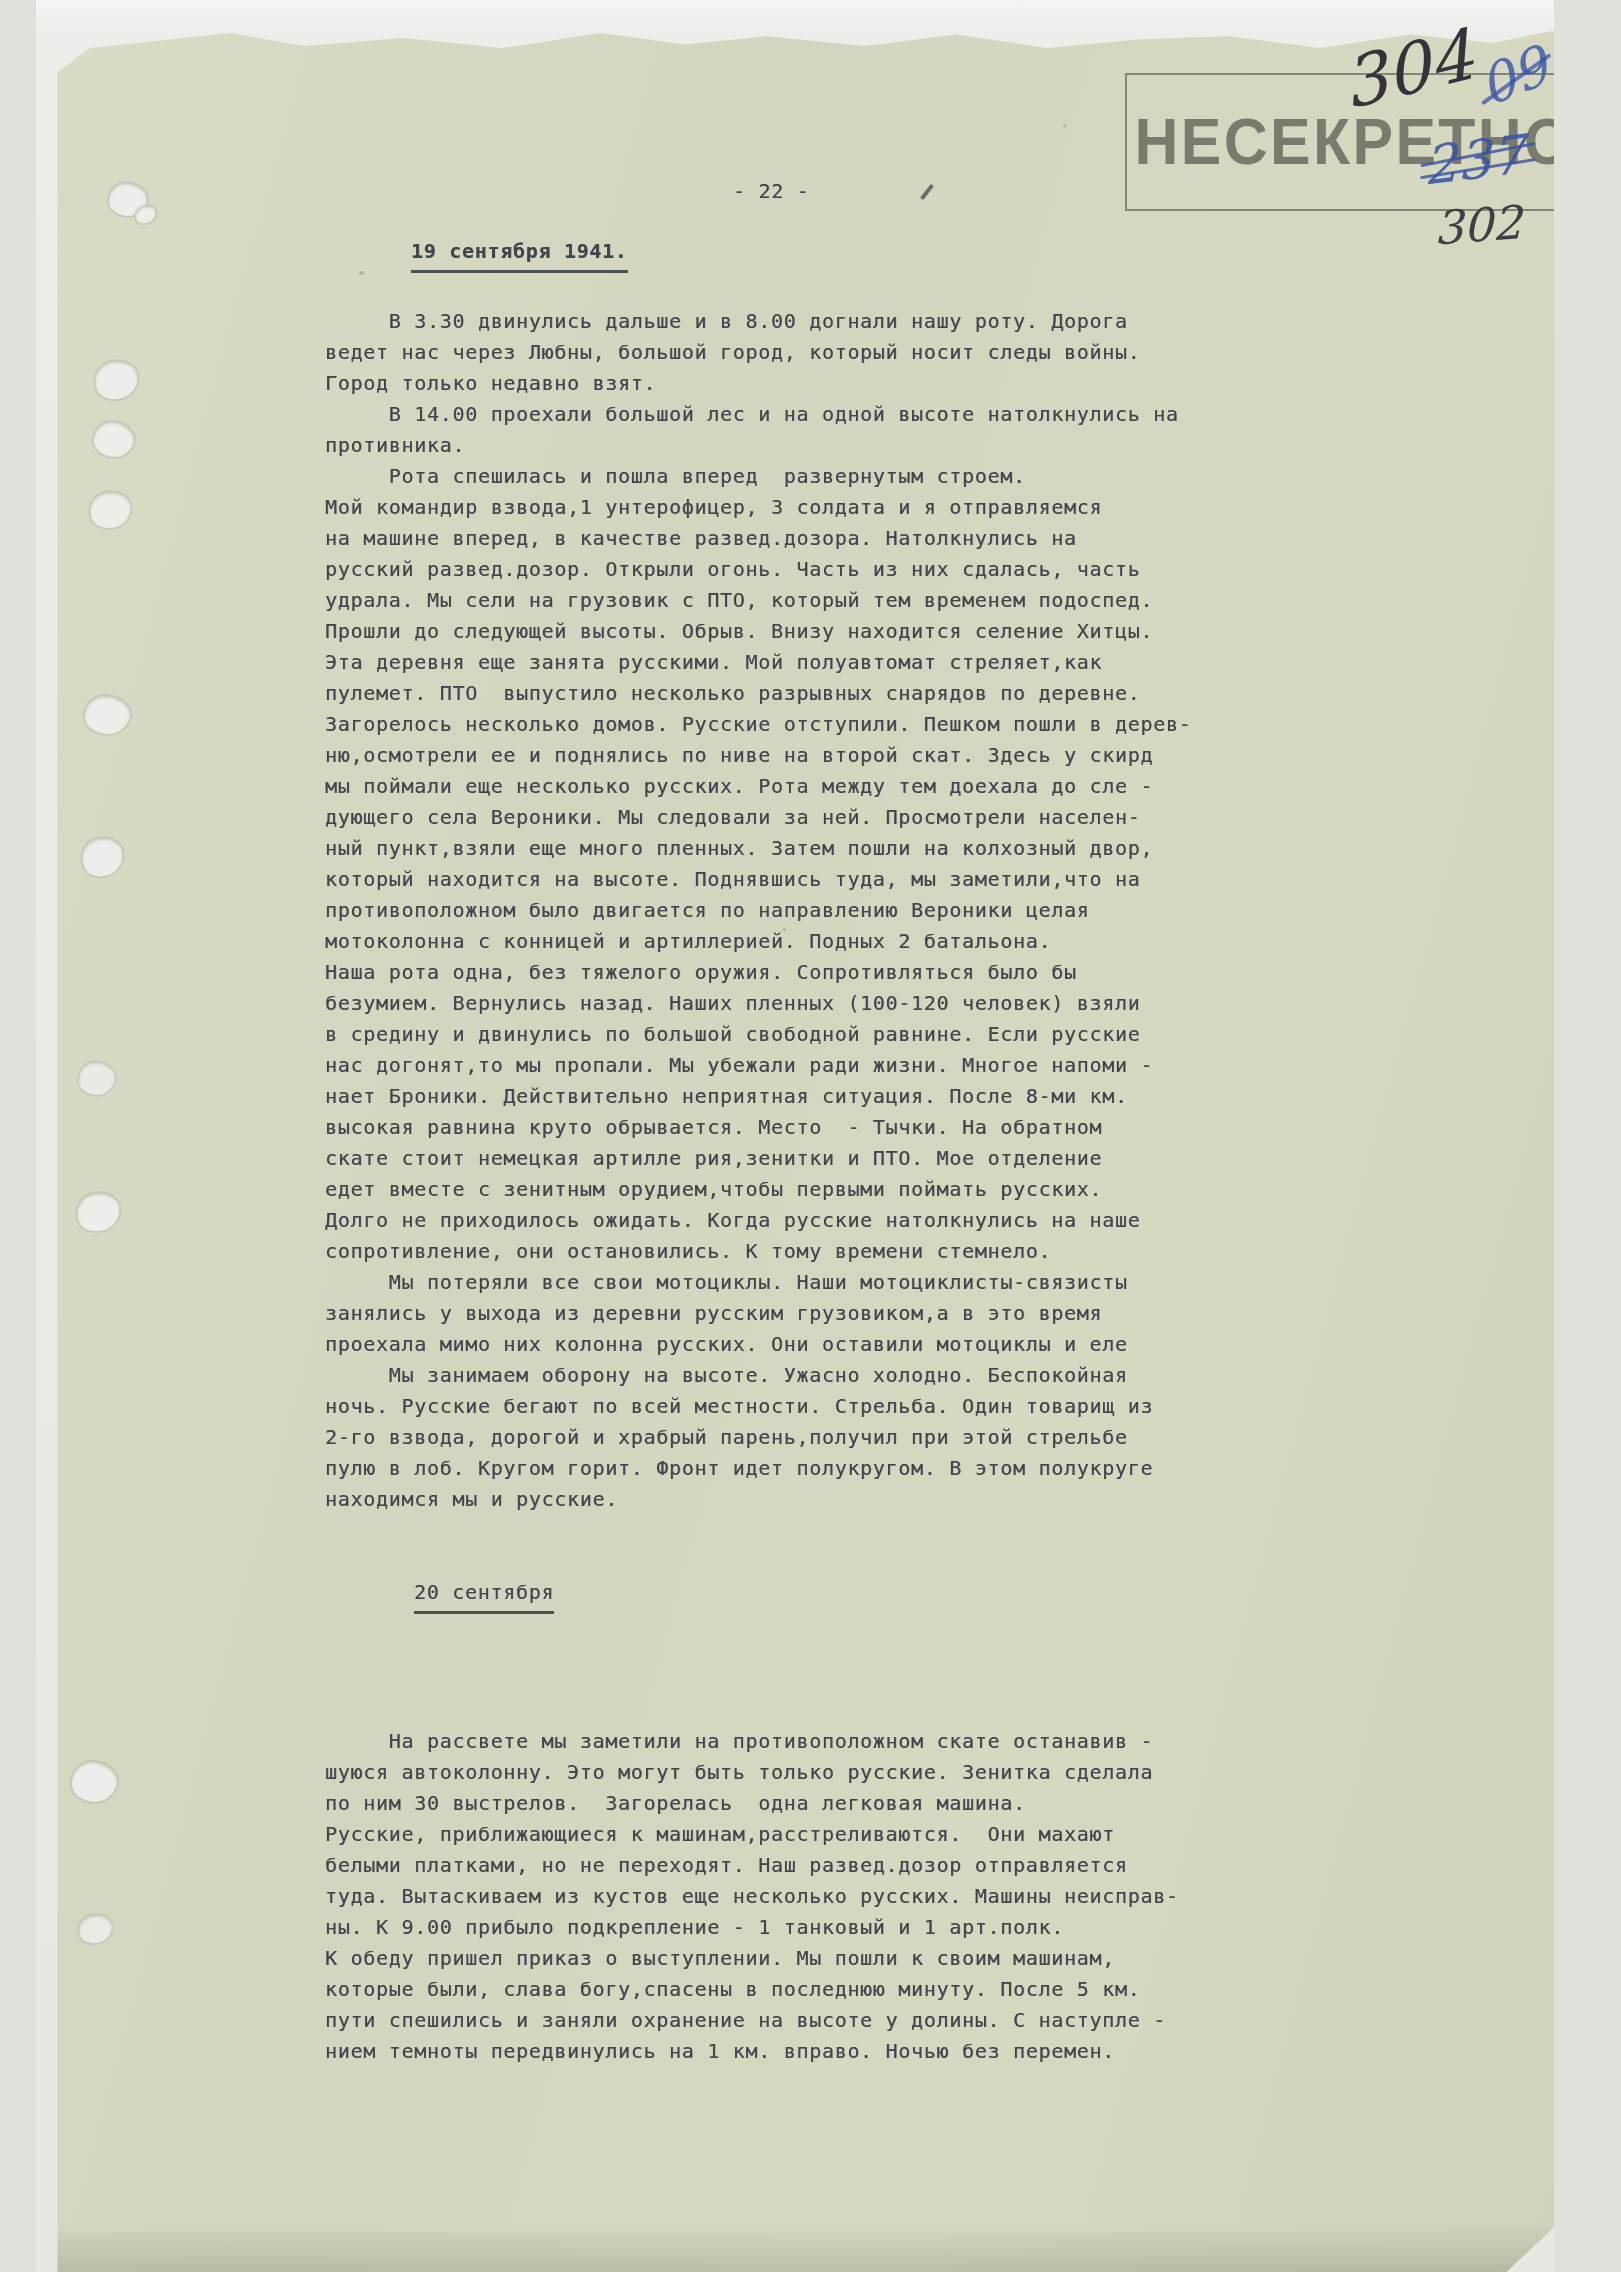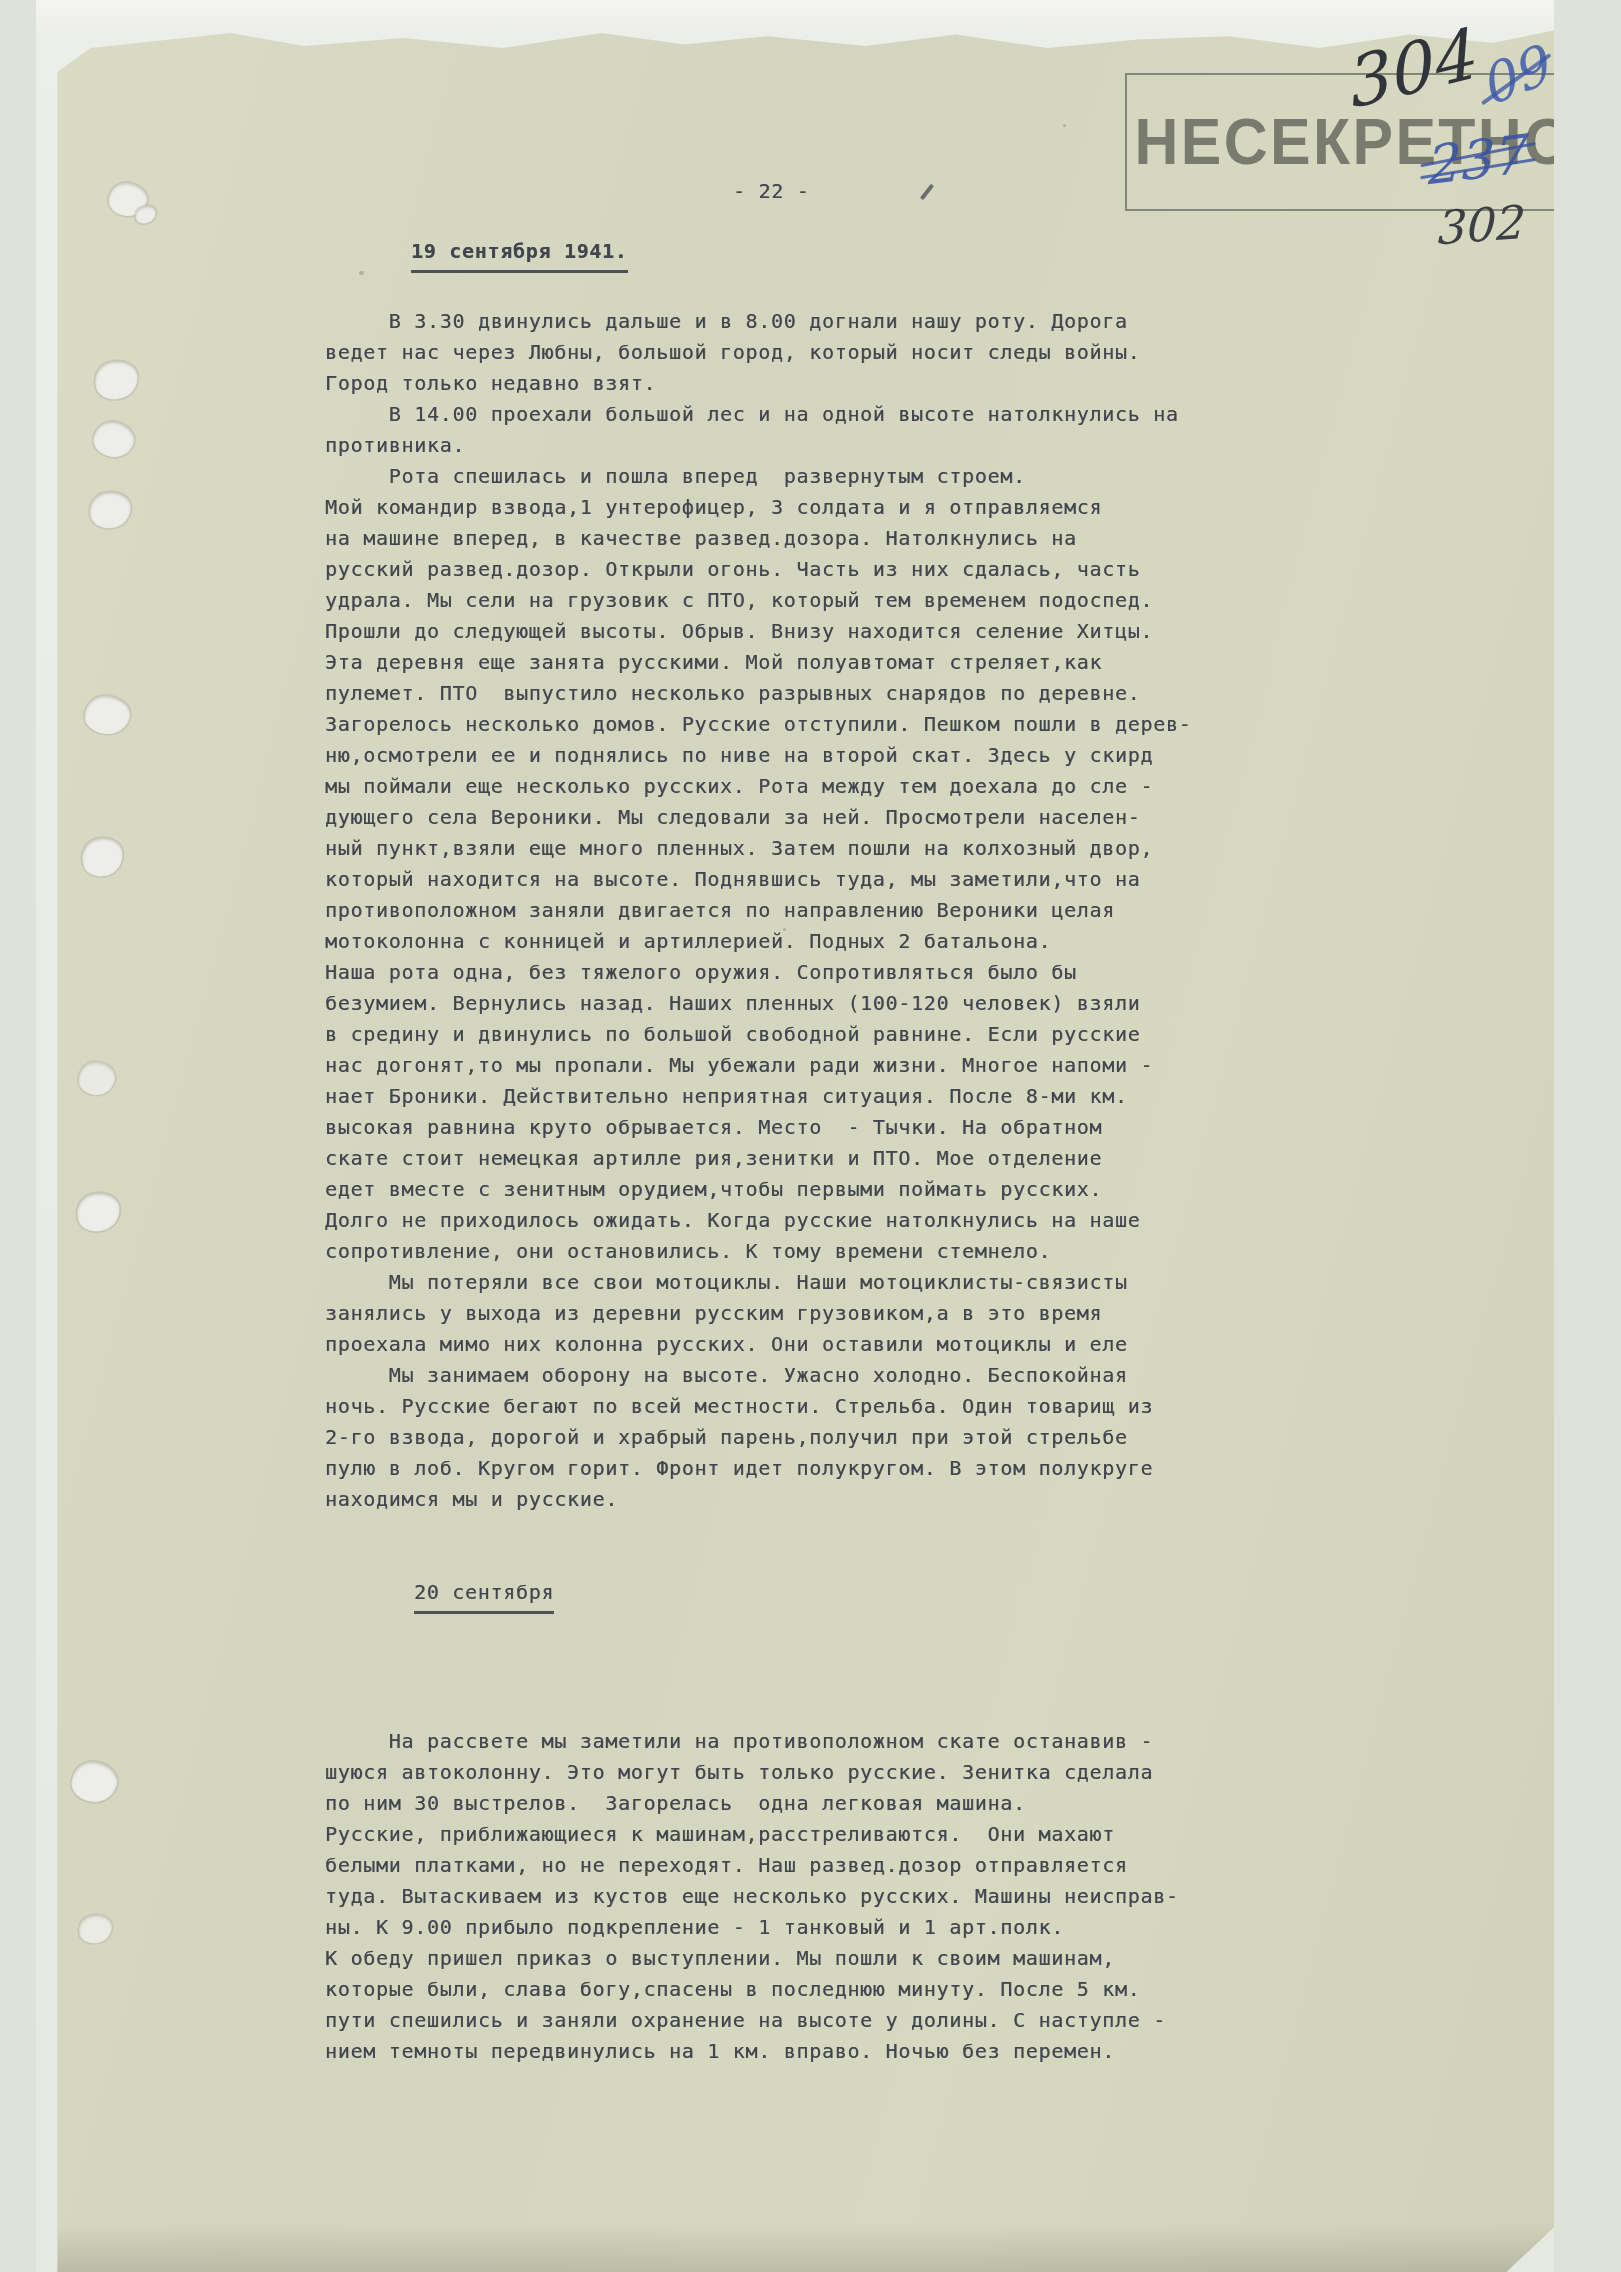--- a/index.html
+++ b/index.html
@@ -112,21 +112,21 @@
       <div class="tline">удрала. Мы сели на грузовик с ПТО, который тем временем подоспед.</div>
       <div class="tline">Прошли до следующей высоты. Обрыв. Внизу находится селение Хитцы.</div>
       <div class="tline">Эта деревня еще занята русскими. Мой полуавтомат стреляет,как</div>
       <div class="tline">пулемет. ПТО  выпустило несколько разрывных снарядов по деревне.</div>
       <div class="tline">Загорелось несколько домов. Русские отступили. Пешком пошли в дерев-</div>
       <div class="tline">ню,осмотрели ее и поднялись по ниве на второй скат. Здесь у скирд</div>
       <div class="tline">мы поймали еще несколько русских. Рота между тем доехала до сле -</div>
       <div class="tline">дующего села Вероники. Мы следовали за ней. Просмотрели населен-</div>
       <div class="tline">ный пункт,взяли еще много пленных. Затем пошли на колхозный двор,</div>
       <div class="tline">который находится на высоте. Поднявшись туда, мы заметили,что на</div>
-      <div class="tline">противоположном заняли двигается по направлению Вероники целая</div>
+      <div class="tline">противоположном было двигается по направлению Вероники целая</div>
       <div class="tline">мотоколонна с конницей и артиллерией. Подных 2 батальона.</div>
       <div class="tline">Наша рота одна, без тяжелого оружия. Сопротивляться было бы</div>
       <div class="tline">безумием. Вернулись назад. Наших пленных (100-120 человек) взяли</div>
       <div class="tline">в средину и двинулись по большой свободной равнине. Если русские</div>
       <div class="tline">нас догонят,то мы пропали. Мы убежали ради жизни. Многое напоми -</div>
       <div class="tline">нает Броники. Действительно неприятная ситуация. После 8-ми км.</div>
       <div class="tline">высокая равнина круто обрывается. Место  - Тычки. На обратном</div>
       <div class="tline">скате стоит немецкая артилле рия,зенитки и ПТО. Мое отделение</div>
       <div class="tline">едет вместе с зенитным орудием,чтобы первыми поймать русских.</div>
       <div class="tline">Долго не приходилось ожидать. Когда русские натолкнулись на наше</div>

